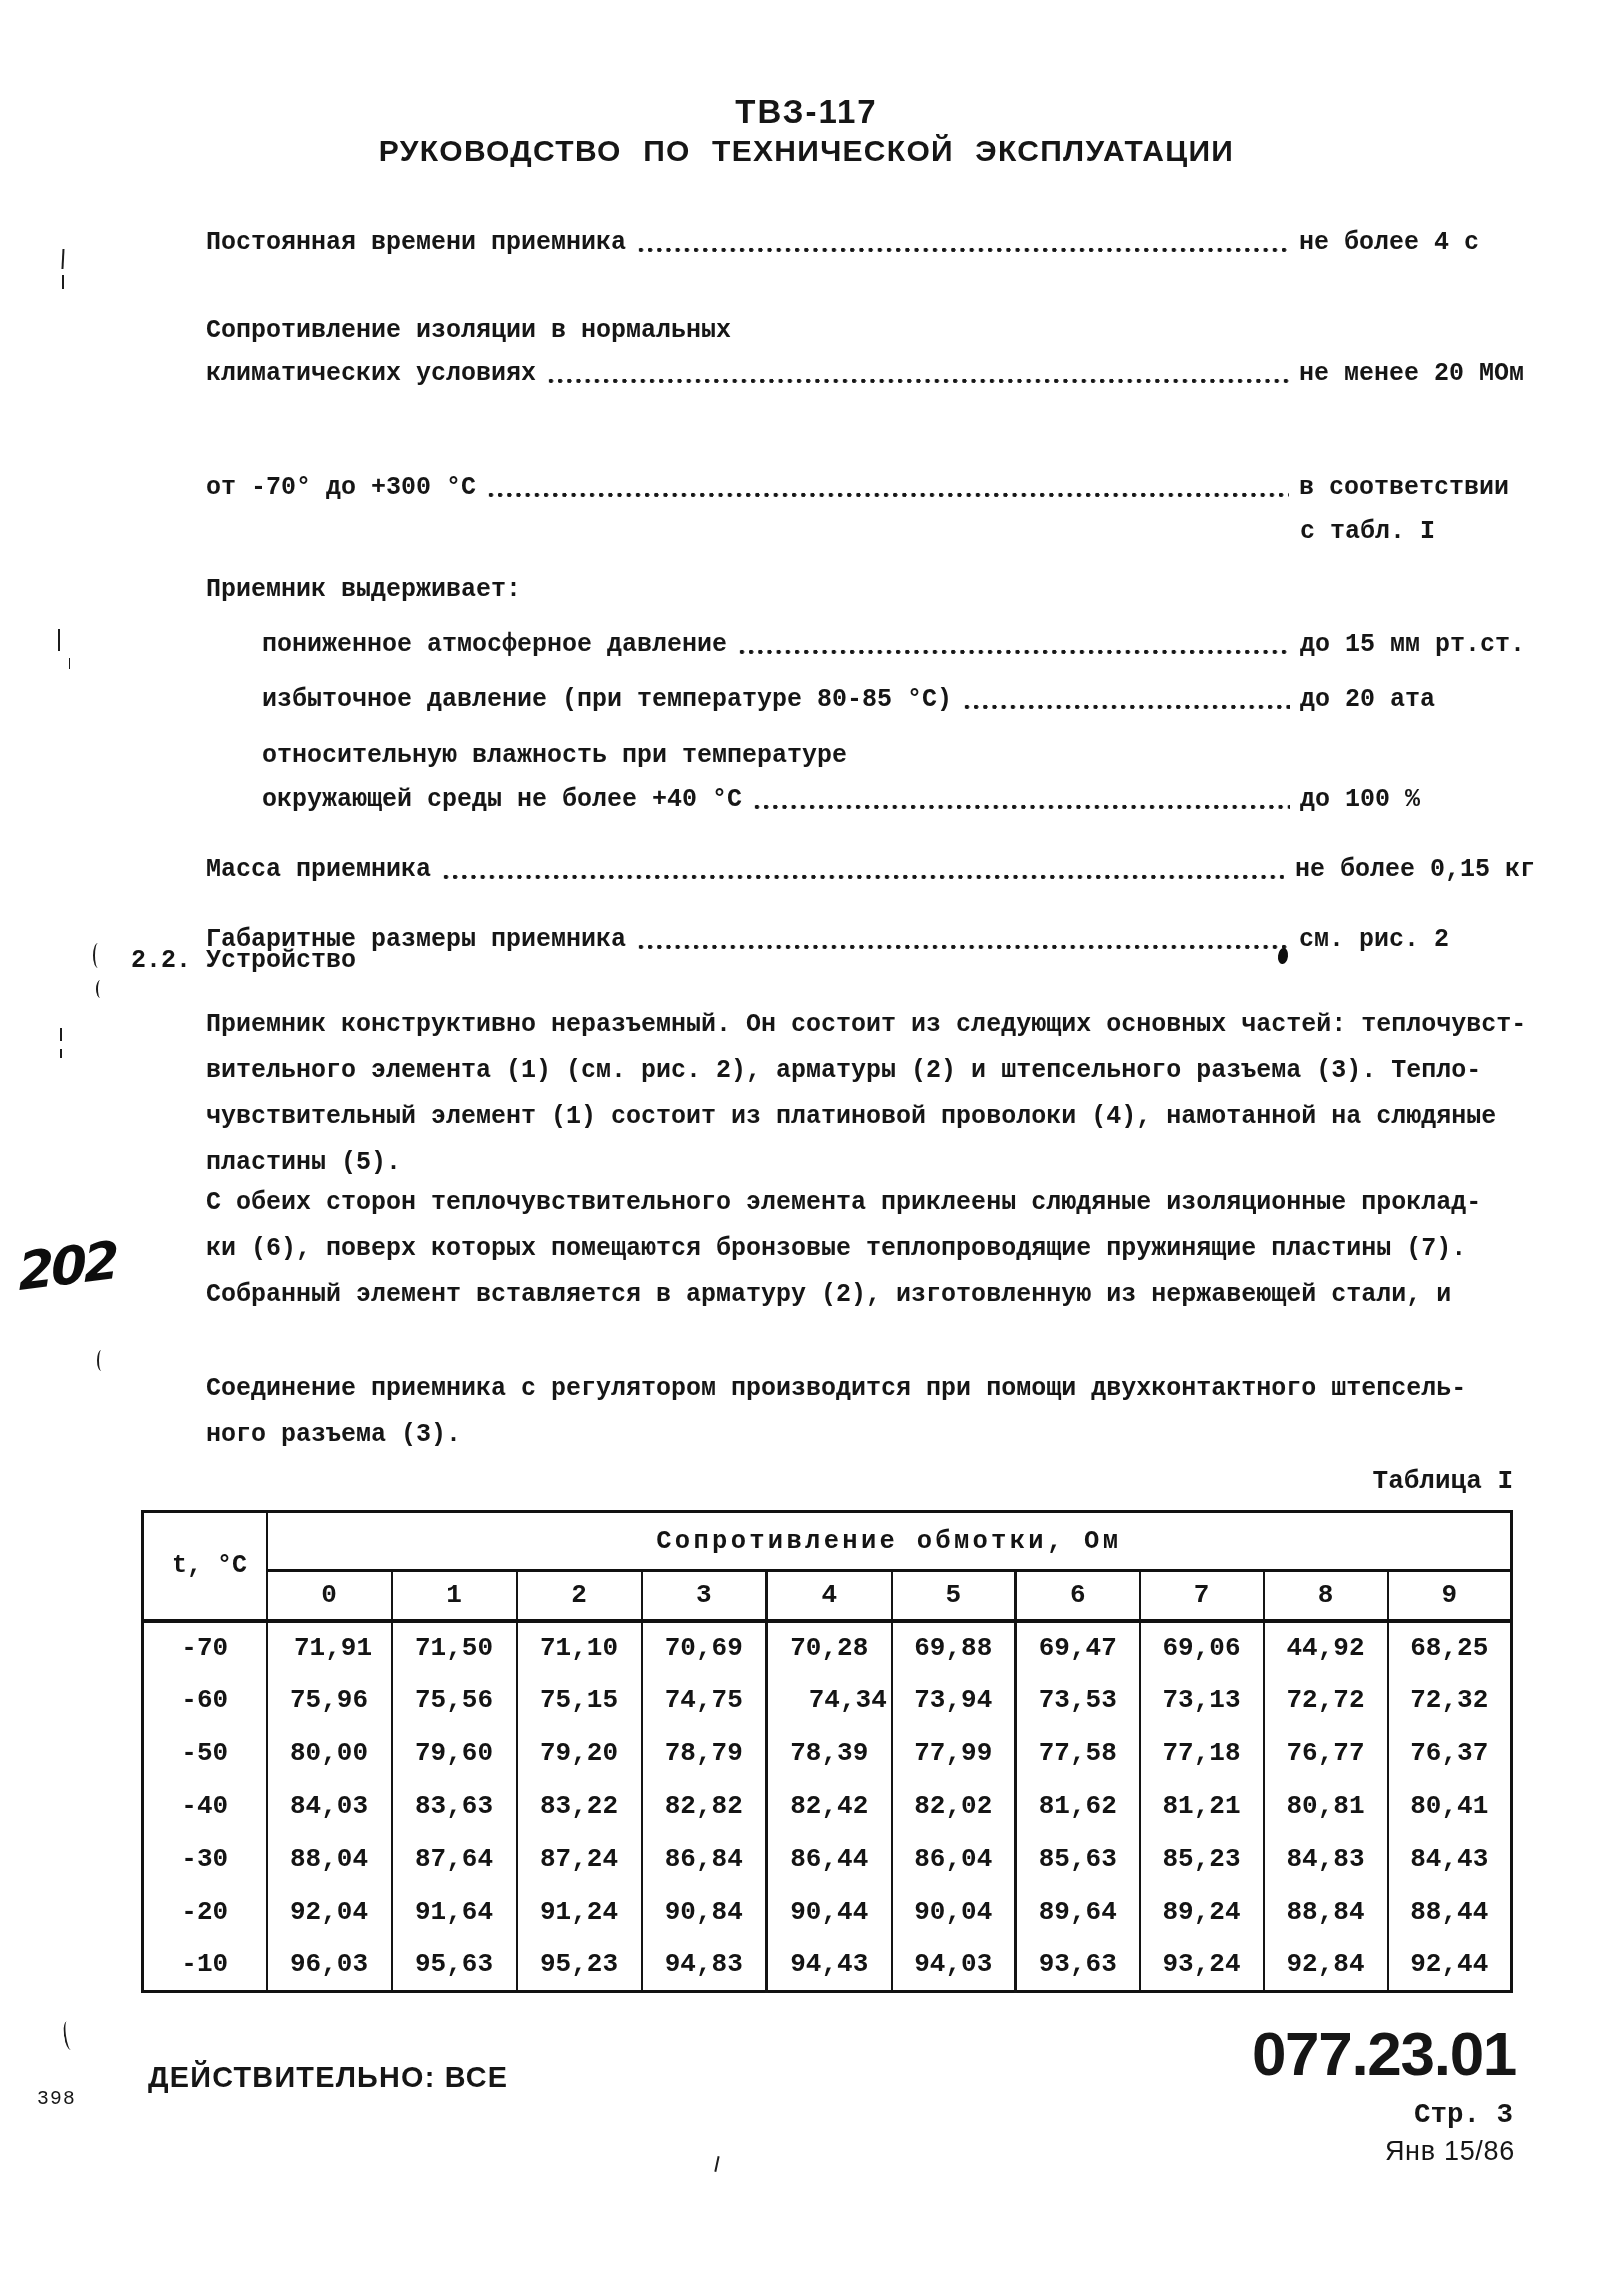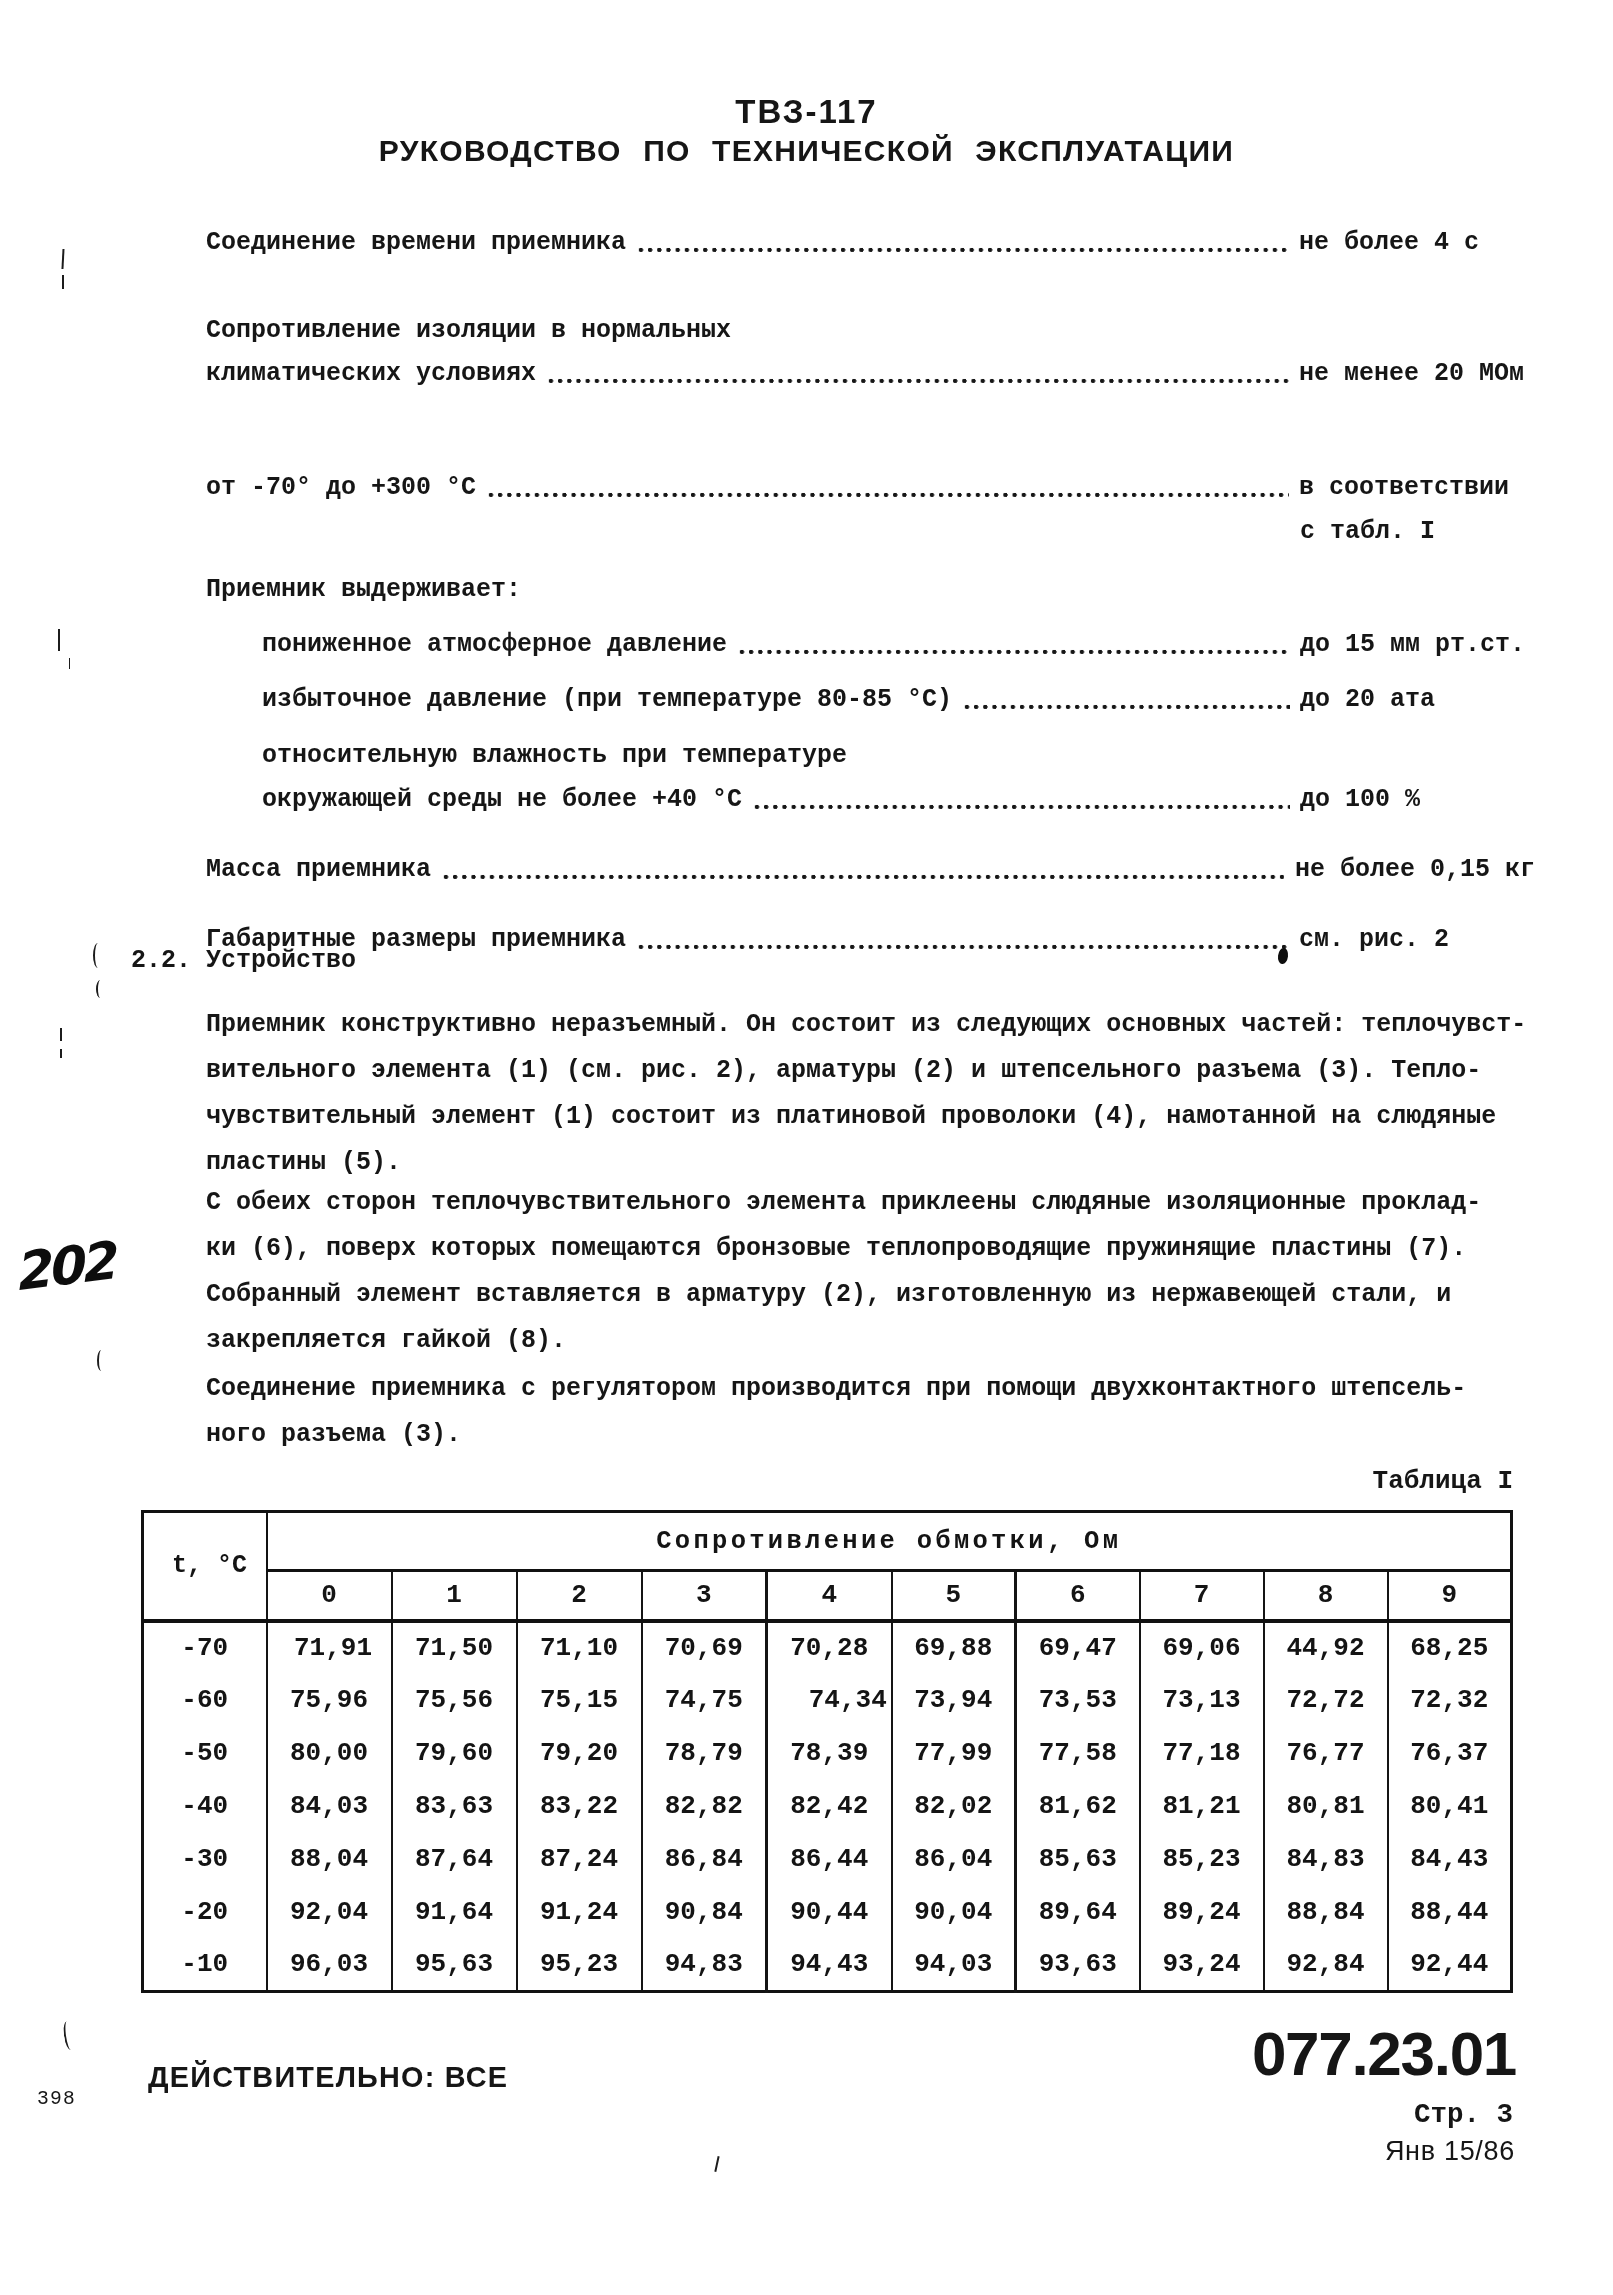--- a/index.html
+++ b/index.html
@@ -87,21 +87,21 @@
 </style>
 </head>
 <body>
 
 <div class="page">
 
   <div class="doc-code">ТВЗ-117</div>
   <div class="doc-title">РУКОВОДСТВО  ПО  ТЕХНИЧЕСКОЙ  ЭКСПЛУАТАЦИИ</div>
 
   <div class="leader-row tw" style="top:228px">
-    <span class="lbl">Соединение времени приемника</span>
+    <span class="lbl">Постоянная времени приемника</span>
     <span class="dots"></span>
     <span class="val">не более 4 с</span>
   </div>
 
   <div class="tline tw" style="top:316px">Сопротивление изоляции в нормальных</div>
   <div class="leader-row tw" style="top:359px">
     <span class="lbl">климатических условиях</span>
     <span class="dots"></span>
     <span class="val">не менее 20 МОм</span>
   </div>
@@ -149,21 +149,20 @@
   <div class="para" style="top:1002px">
     <div class="pline">Приемник конструктивно неразъемный. Он состоит из следующих основных частей: теплочувст-</div>
     <div class="pline">вительного элемента (1) (см. рис. 2), арматуры (2) и штепсельного разъема (3). Тепло-</div>
     <div class="pline">чувствительный элемент (1) состоит из платиновой проволоки (4), намотанной на слюдяные</div>
     <div class="pline">пластины (5).</div>
   </div>
   <div class="para" style="top:1180px">
     <div class="pline">С обеих сторон теплочувствительного элемента приклеены слюдяные изоляционные проклад-</div>
     <div class="pline">ки (6), поверх которых помещаются бронзовые теплопроводящие пружинящие пластины (7).</div>
     <div class="pline">Собранный элемент вставляется в арматуру (2), изготовленную из нержавеющей стали, и</div>
-    <div class="pline">закрепляется гайкой (8).</div>
   </div>
   <div class="para" style="top:1366px">
     <div class="pline">Соединение приемника с регулятором производится при помощи двухконтактного штепсель-</div>
     <div class="pline">ного разъема (3).</div>
   </div>
 
   <div class="tab-caption tw">Таблица I</div>
   <table class="res">
     <colgroup>
       <col style="width:124px">

